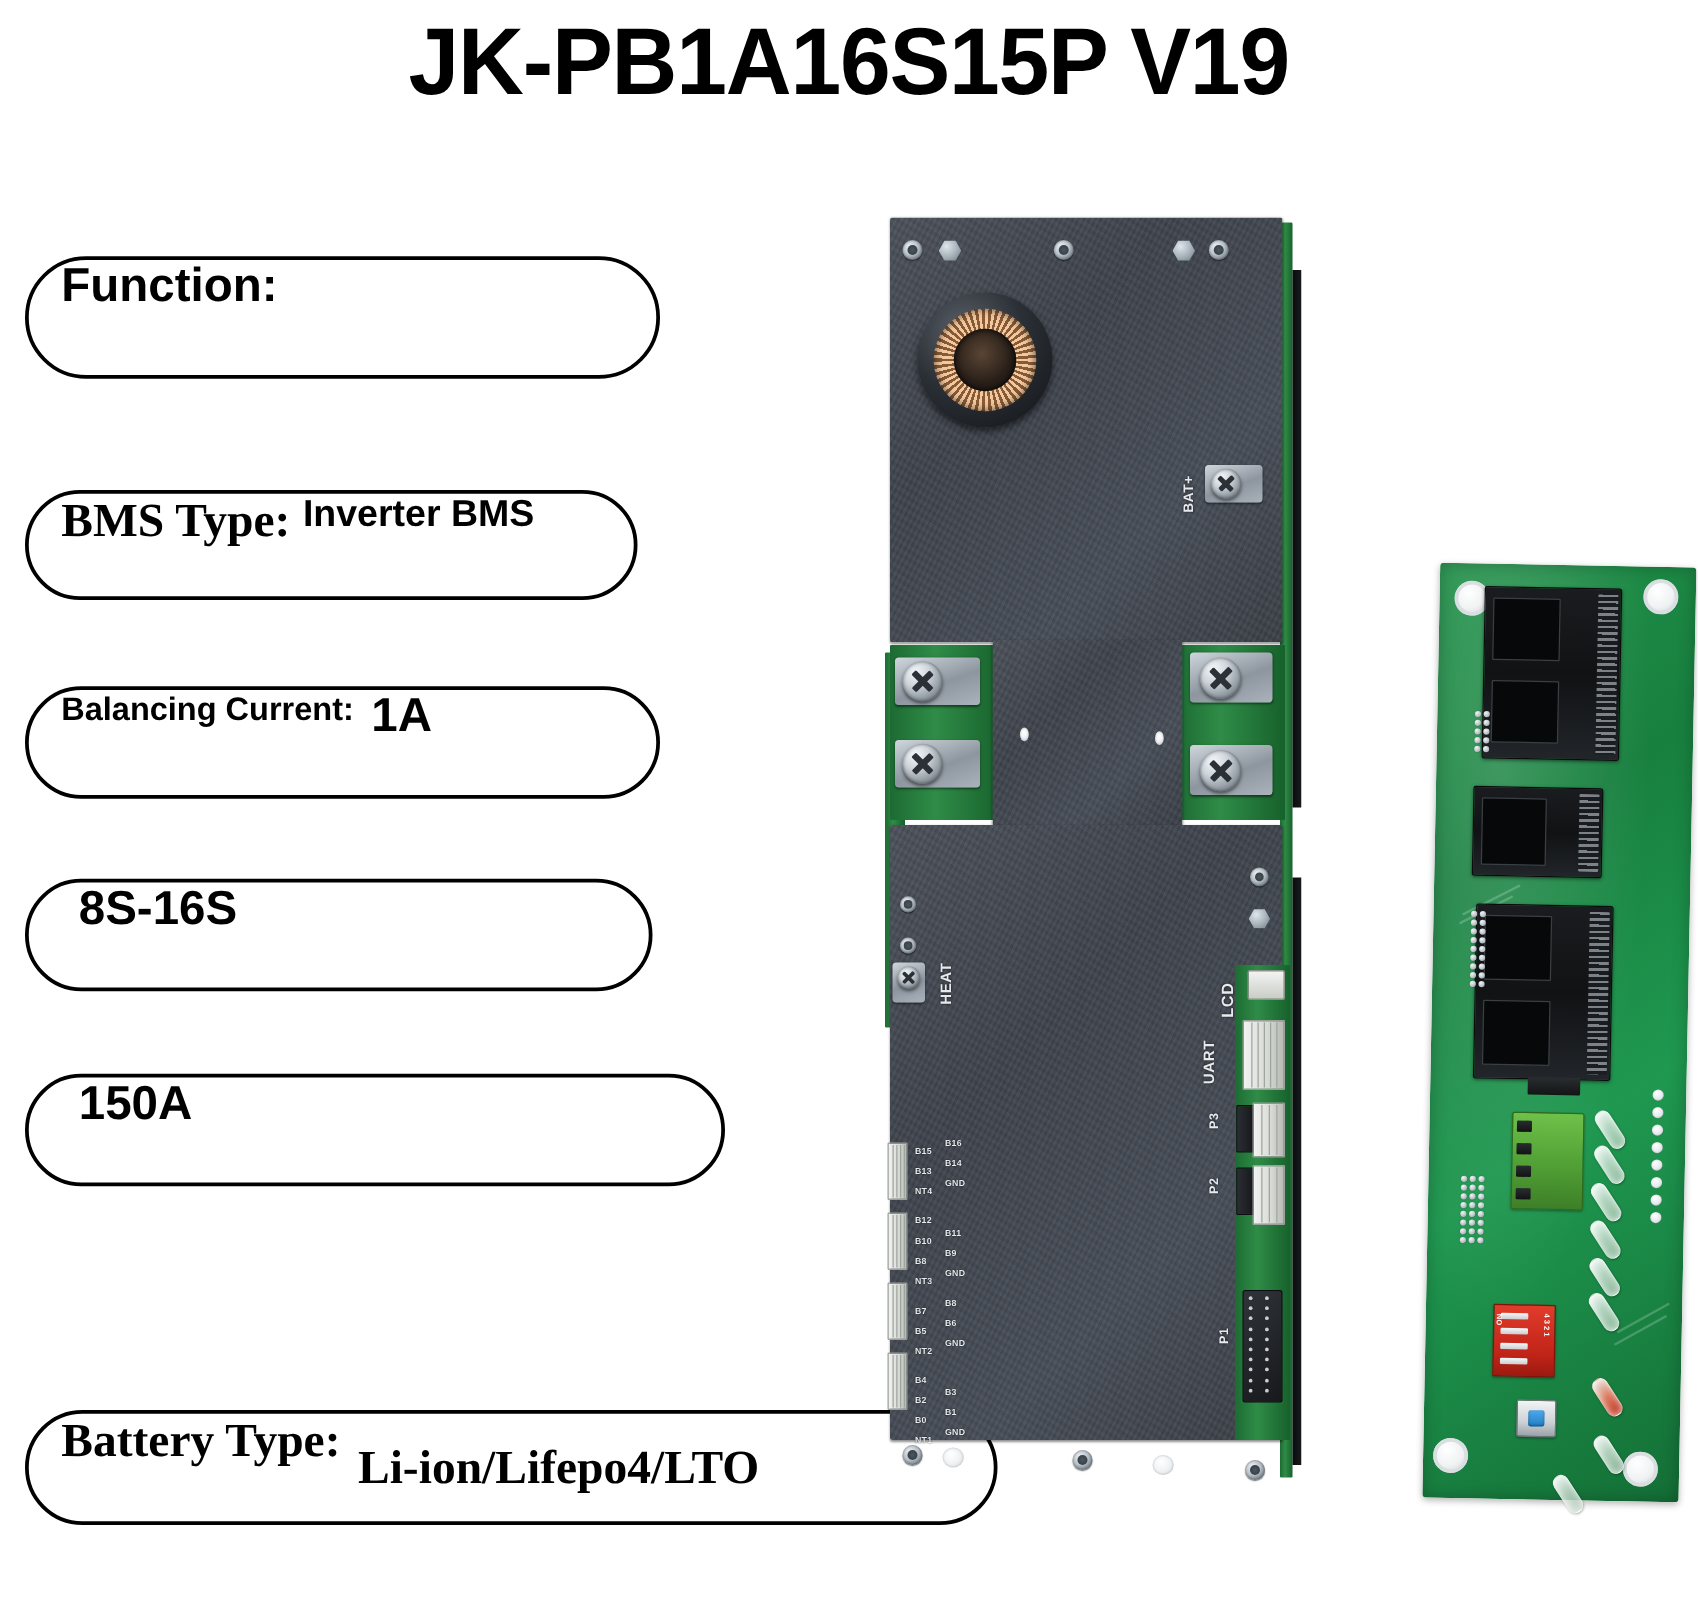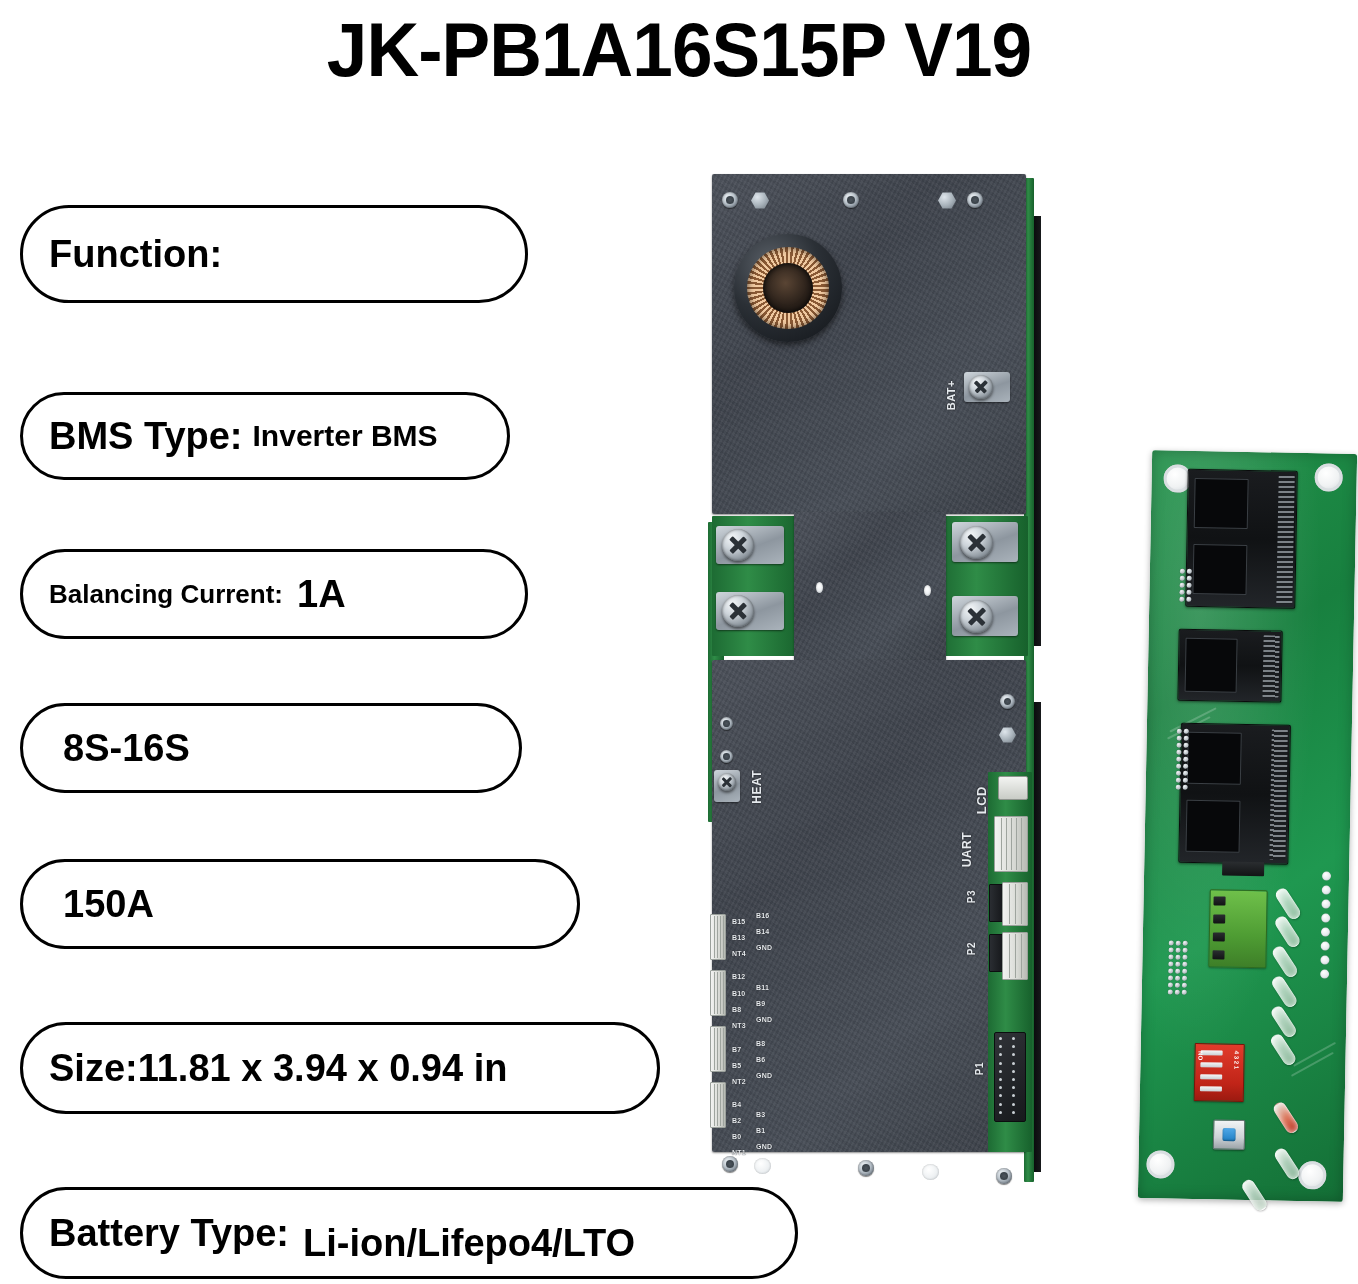--- a/index.html
+++ b/index.html
@@ -19,21 +19,21 @@
     color: #000; line-height: 92px;
     transform: scaleX(0.96); transform-origin: center top;
   }
 
   
   .pill {
     position: absolute;
     border: 3px solid #000;
     border-radius: 999px;
     background: #fff;
-    display: flex; align-items: center;
+    display: flex; align-items: flex-start;
     padding-left: 26px;
     white-space: nowrap;
   }
   .pk { font-weight: 700; color:#000; }
   .pv { font-weight: 700; color:#000; }
   .pv-small { font-weight: 700; color:#000; font-size: 30px; }
   .twoline { display:flex; flex-direction:column; line-height:1.04; padding-left: 6px; }
   .twoline span { font-weight:700; font-size: 29px; letter-spacing:-0.3px; }
 
   
@@ -255,42 +255,39 @@
 
 <div id="root">
 
   <div id="title">JK-PB1A16S15P V19</div>
 
   <div class="pill" style="left:20px; top:205px; width:508px; height:98px;">
     <span class="pk" style="font-size:38px;">Function:</span>
   </div>
 
   <div class="pill" style="left:20px; top:392px; width:490px; height:88px;">
-    <span class="pk" style="font-size:38px;">BMS Type:</span>
+    <span class="pk" style="font-size:38px;font-family:Liberation Serif, serif;">BMS Type:</span>
     <span class="pv-small" style="margin-left:10px;">Inverter BMS</span>
   </div>
 
   <div class="pill" style="left:20px; top:549px; width:508px; height:90px;">
     <span class="pk" style="font-size:26px;">Balancing Current:</span>
     <span class="pv" style="font-size:38px; margin-left:14px;">1A</span>
   </div>
 
   <div class="pill" style="left:20px; top:703px; width:502px; height:90px;">
     <span class="pv" style="font-size:38px; margin-left:14px;">8S-16S</span>
   </div>
 
   <div class="pill" style="left:20px; top:859px; width:560px; height:90px;">
     <span class="pv" style="font-size:38px; margin-left:14px;">150A</span>
   </div>
 
-  <div class="pill" style="left:20px; top:1022px; width:640px; height:92px;">
-    <span class="pk" style="font-size:38px;">Size:11.81 x 3.94 x 0.94 in</span>
-  </div>
-
-  <div class="pill" style="left:20px; top:1187px; width:778px; height:92px;">
+
+  <div class="pill" style="left:20px; top:1128px; width:778px; height:92px;font-family:Liberation Serif, serif;">
     <span class="pk" style="font-size:38px;">Battery Type:</span>
     <span class="pv" style="font-size:38px; margin-left:14px;margin-top:21px;">Li-ion/Lifepo4/LTO</span>
   </div>
 
   <div id="mainboard">
 
     <div class="pcb-edge" style="left:318px; top:6px; width:10px; height:1004px;"></div>
     <div class="pcb-edge" style="left:2px; top:350px; width:16px; height:300px;"></div>
     <div style="position:absolute; left:328px; top:44px; width:7px; height:430px;
                 background:linear-gradient(90deg,#0a0c0d,#17191b);"></div>

